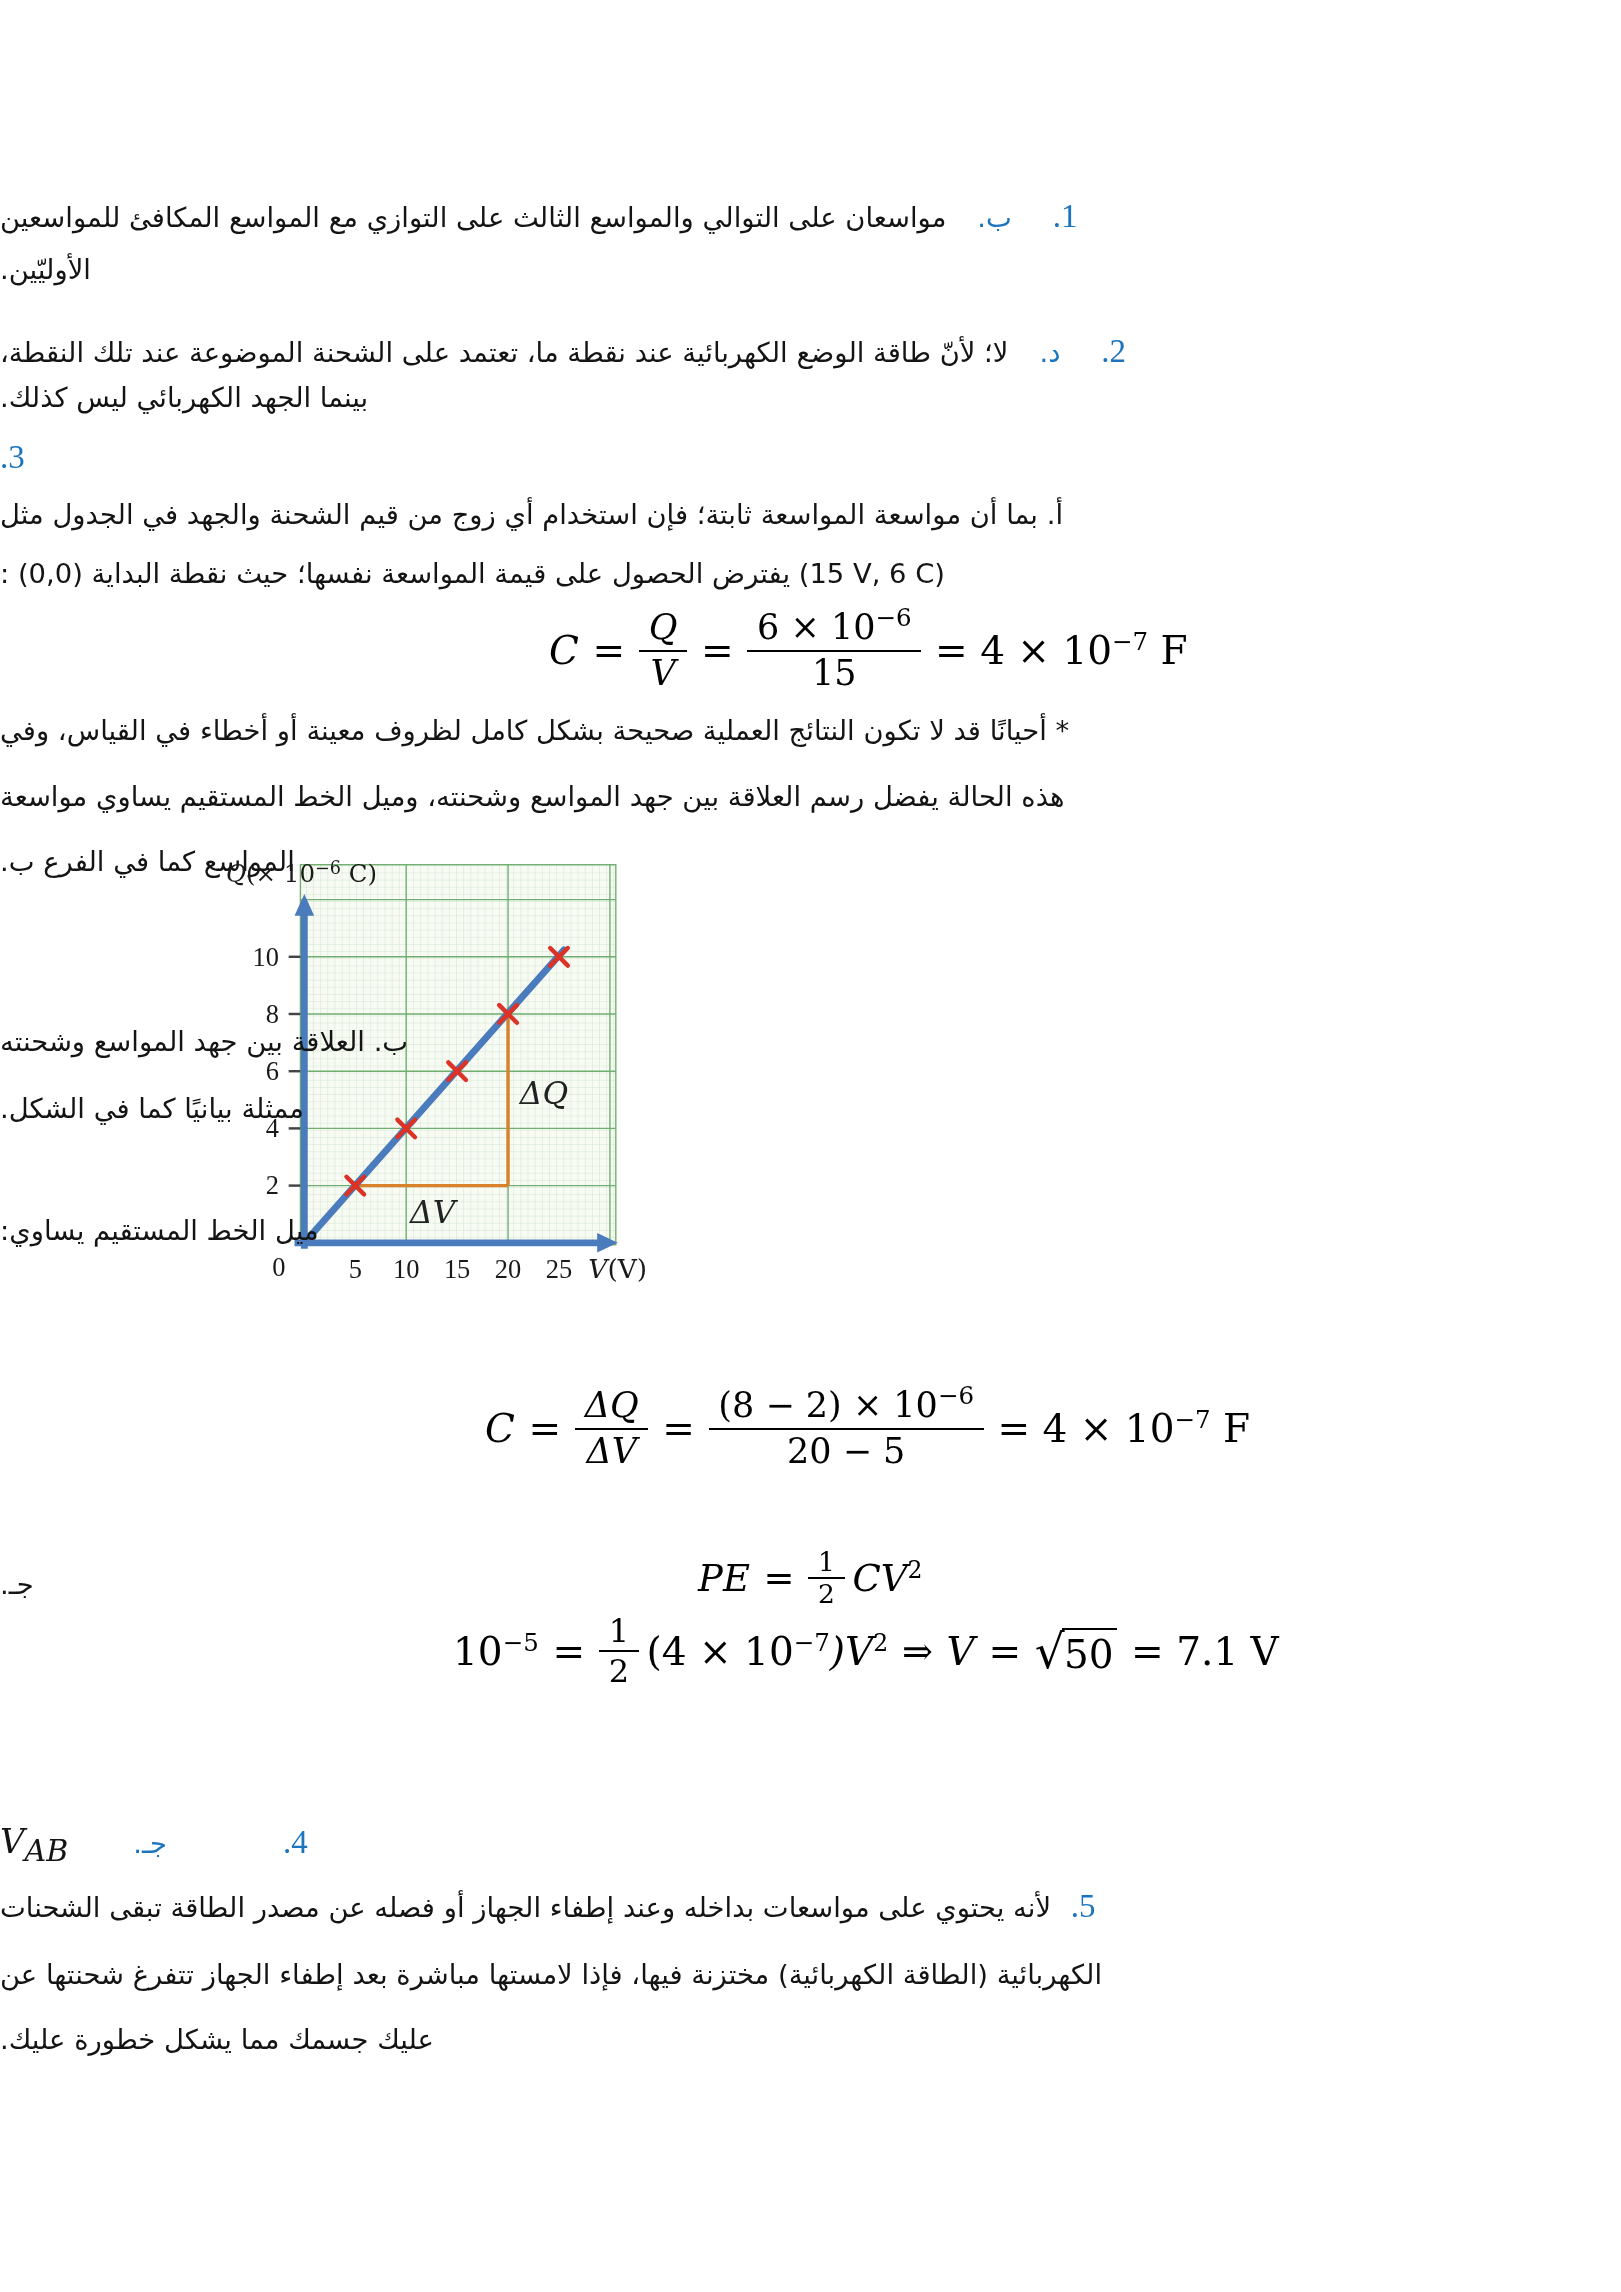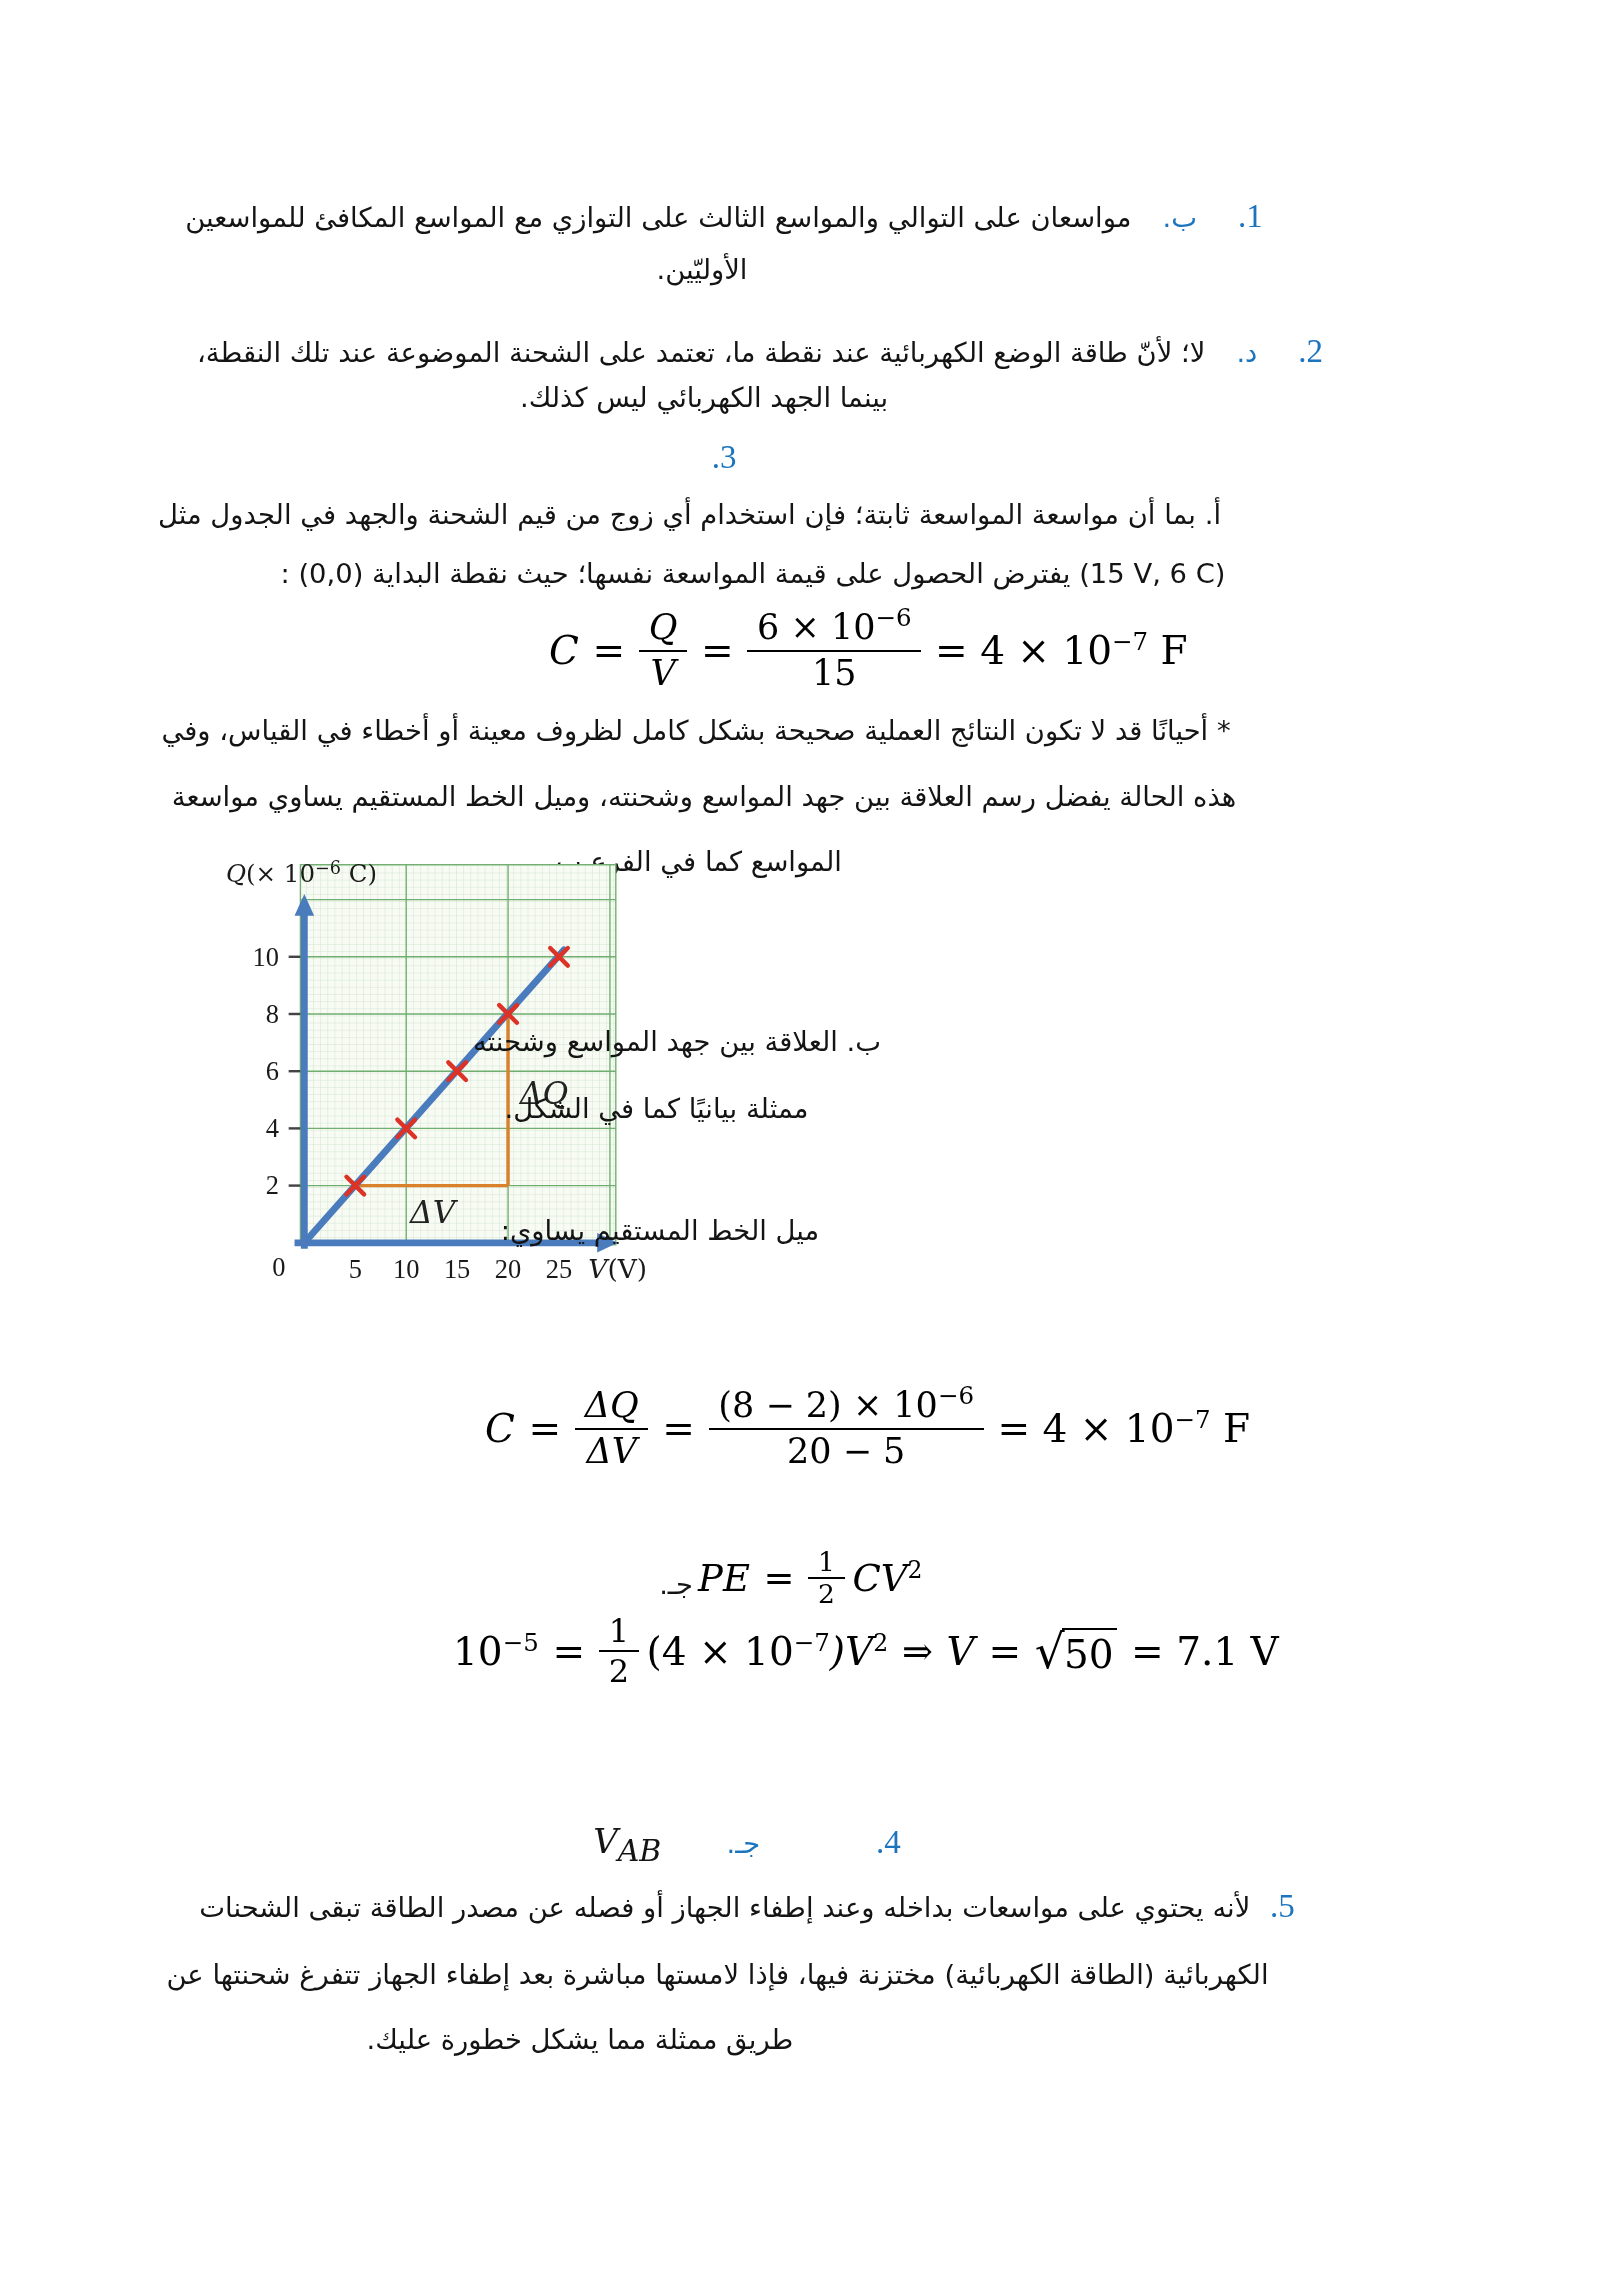--- a/index.html
+++ b/index.html
@@ -3,21 +3,21 @@
 <meta charset="utf-8">
 <style>
   html,body{margin:0;padding:0;background:#e8e8e8;}
   .page{
     position:relative; width:1621px; height:2293px; margin:0 auto;
     background:#ffffff; overflow:hidden;
     font-family:"DejaVu Sans",sans-serif; color:#141414;
   }
   .line{
     position:absolute; left:0; right:0;
-    direction:rtl; text-align:center; white-space:nowrap;
+    direction:rtl; text-align:left; white-space:nowrap;
     font-size:27.4px; line-height:45px; color:#141414;
   }
   .num{
     font-family:"Liberation Serif",serif; font-size:33px; color:#1b74bd;
     margin-left:41px;
   }
   .let{ color:#1b74bd; margin-left:31px; }
   .letb{ color:#141414; margin-left:21.6px; }
   .numb{ font-family:"Liberation Serif",serif; font-size:32px; color:#1b74bd; margin-left:25.5px; }
   
@@ -186,16 +186,16 @@
 
 
   <div class="line" style="top:1819px; padding-right:127px">
     <span class="num" style="margin-left:116px">4.</span><span class="let" style="margin-left:65px">جـ.</span><span class="mathv"><span>V</span><sub>AB</sub></span>
   </div>
 
   <div class="line" style="top:1884px; padding-right:127px">
     <span class="num" style="margin-left:19.6px">5.</span><span>لأنه يحتوي على مواسعات بداخله وعند إطفاء الجهاز أو فصله عن مصدر الطاقة  تبقى الشحنات</span>
   </div>
   <div class="line" style="top:1952px; padding-right:186px">الكهربائية (الطاقة الكهربائية) مختزنة فيها، فإذا لامستها مباشرة بعد إطفاء الجهاز تتفرغ شحنتها عن</div>
-  <div class="line" style="top:2017px; padding-right:461px">طريق ممثلة مما يشكل خطورة عليك.</div>
+  <div class="line" style="top:2017px; padding-right:461px">عليك جسمك مما يشكل خطورة عليك.</div>
 
 </div>
 
 
 </body></html>

